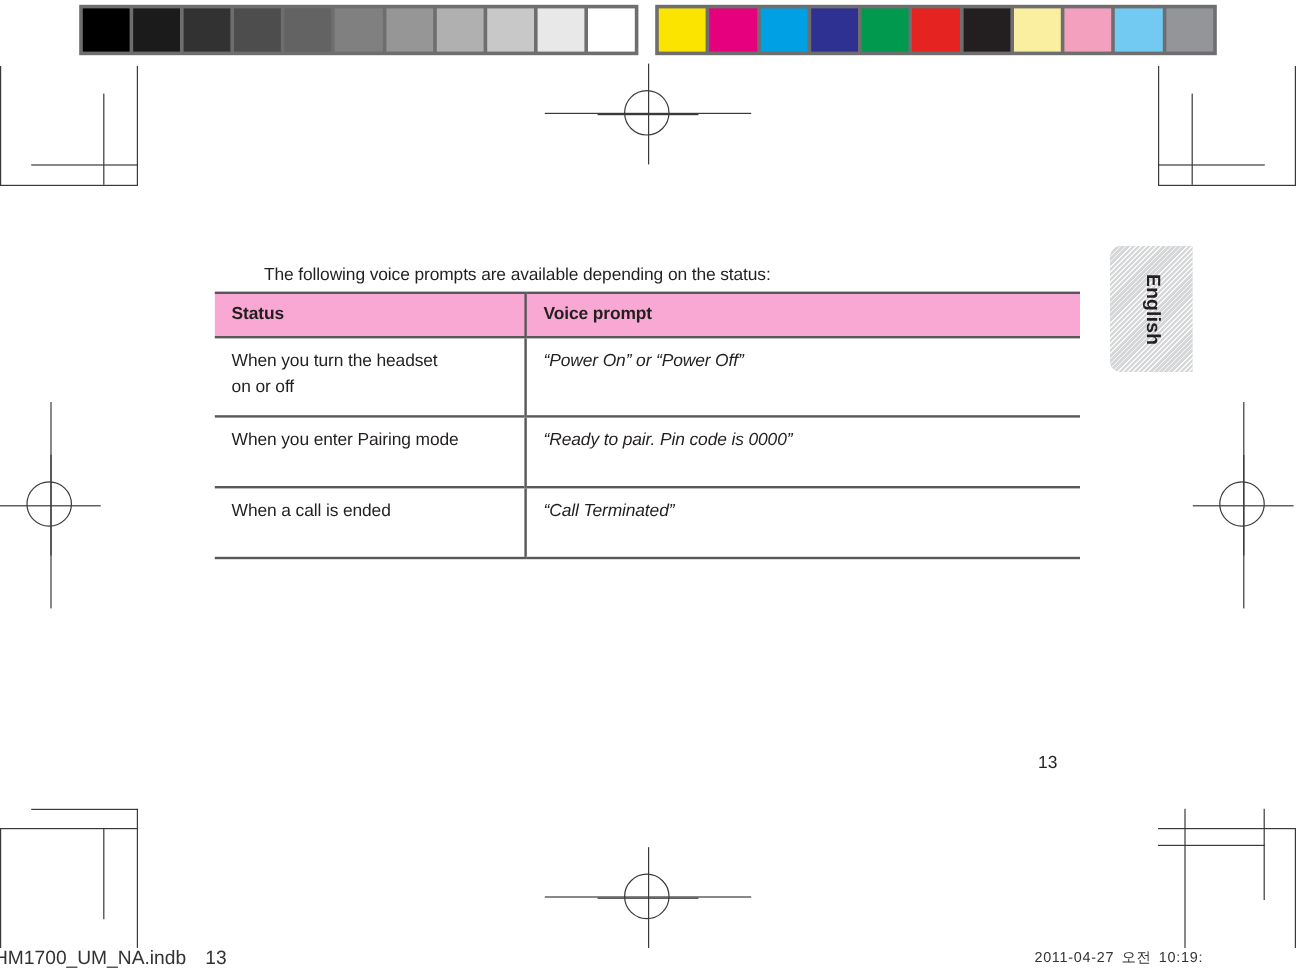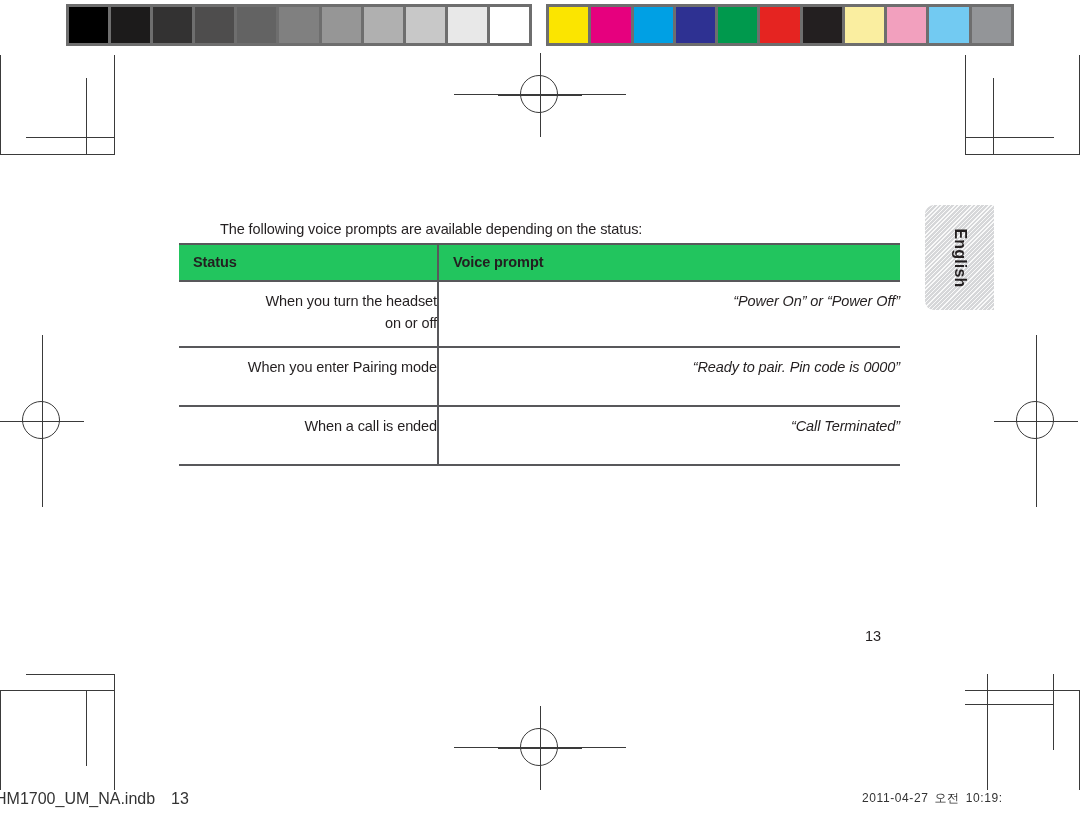--- a/index.html
+++ b/index.html
@@ -93,34 +93,34 @@
     text-align: left;
     vertical-align: top;
     padding: 8px 0 9px 14px;
     font-size: 14.5px;
     line-height: 1.52;
     letter-spacing: -0.1px;
     border-top: 2px solid #58585b;
     border-bottom: 1px solid #58585b;
   }
   .prompt-table thead th {
-    background: #22c55e;
+    background: #f9a8d4;
     font-weight: bold;
     border-top: 2px solid #58585b;
     border-bottom: 2px solid #58585b;
     padding-top: 6px;
     padding-bottom: 7px;
   }
   .prompt-table td.col-prompt,
   .prompt-table th.col-prompt {
     border-left: 2px solid #58585b;
     font-style: italic;
   }
   .prompt-table th.col-prompt { font-style: normal; }
-  .prompt-table tbody tr td { border-bottom: none; text-align: right; }
+  .prompt-table tbody tr td { border-bottom: none; }
   .prompt-table tbody tr:last-child td { border-bottom: 2px solid #58585b; }
 
   .cell-line { display: block; }
 
   
   tr.r-tall td { height: 47px; }
   tr.r-short td { height: 40px; }
 
   
   .lang-tab {

